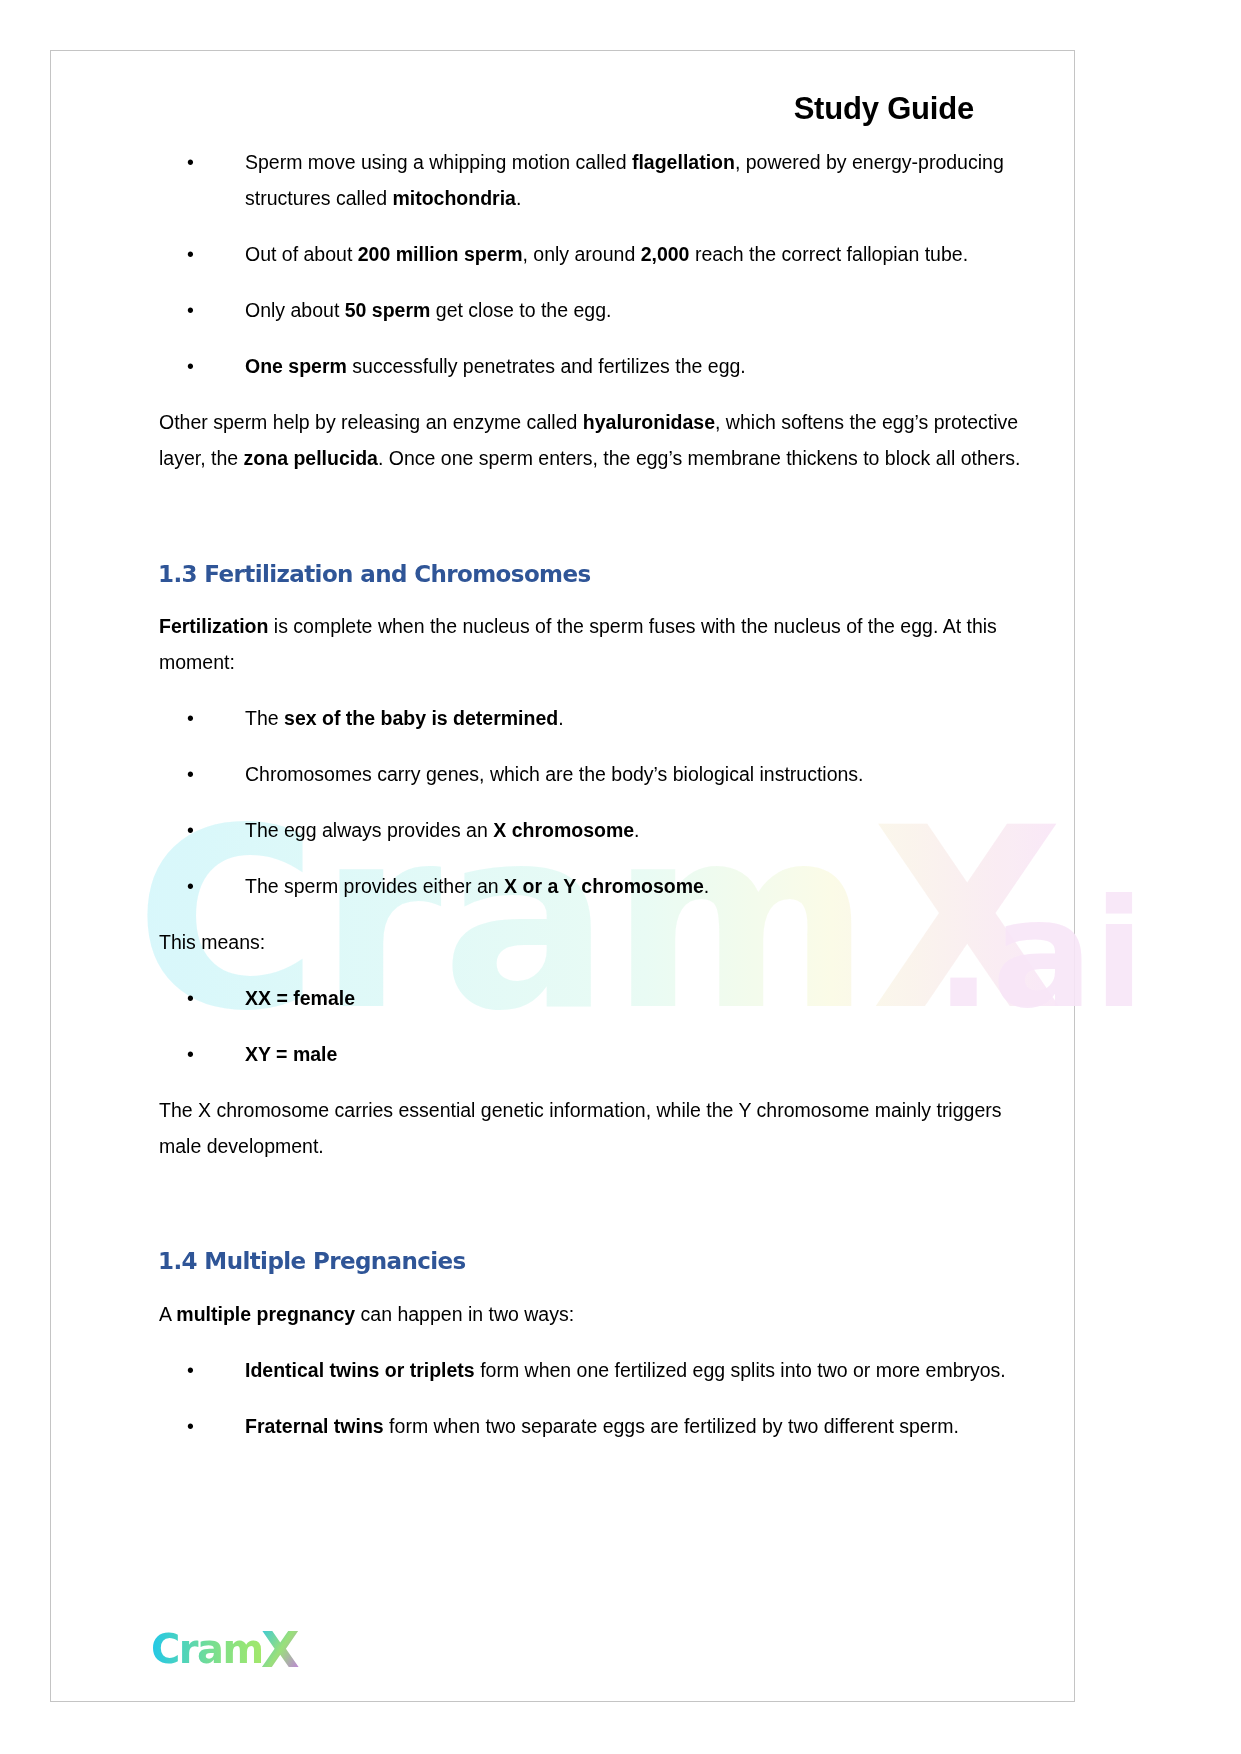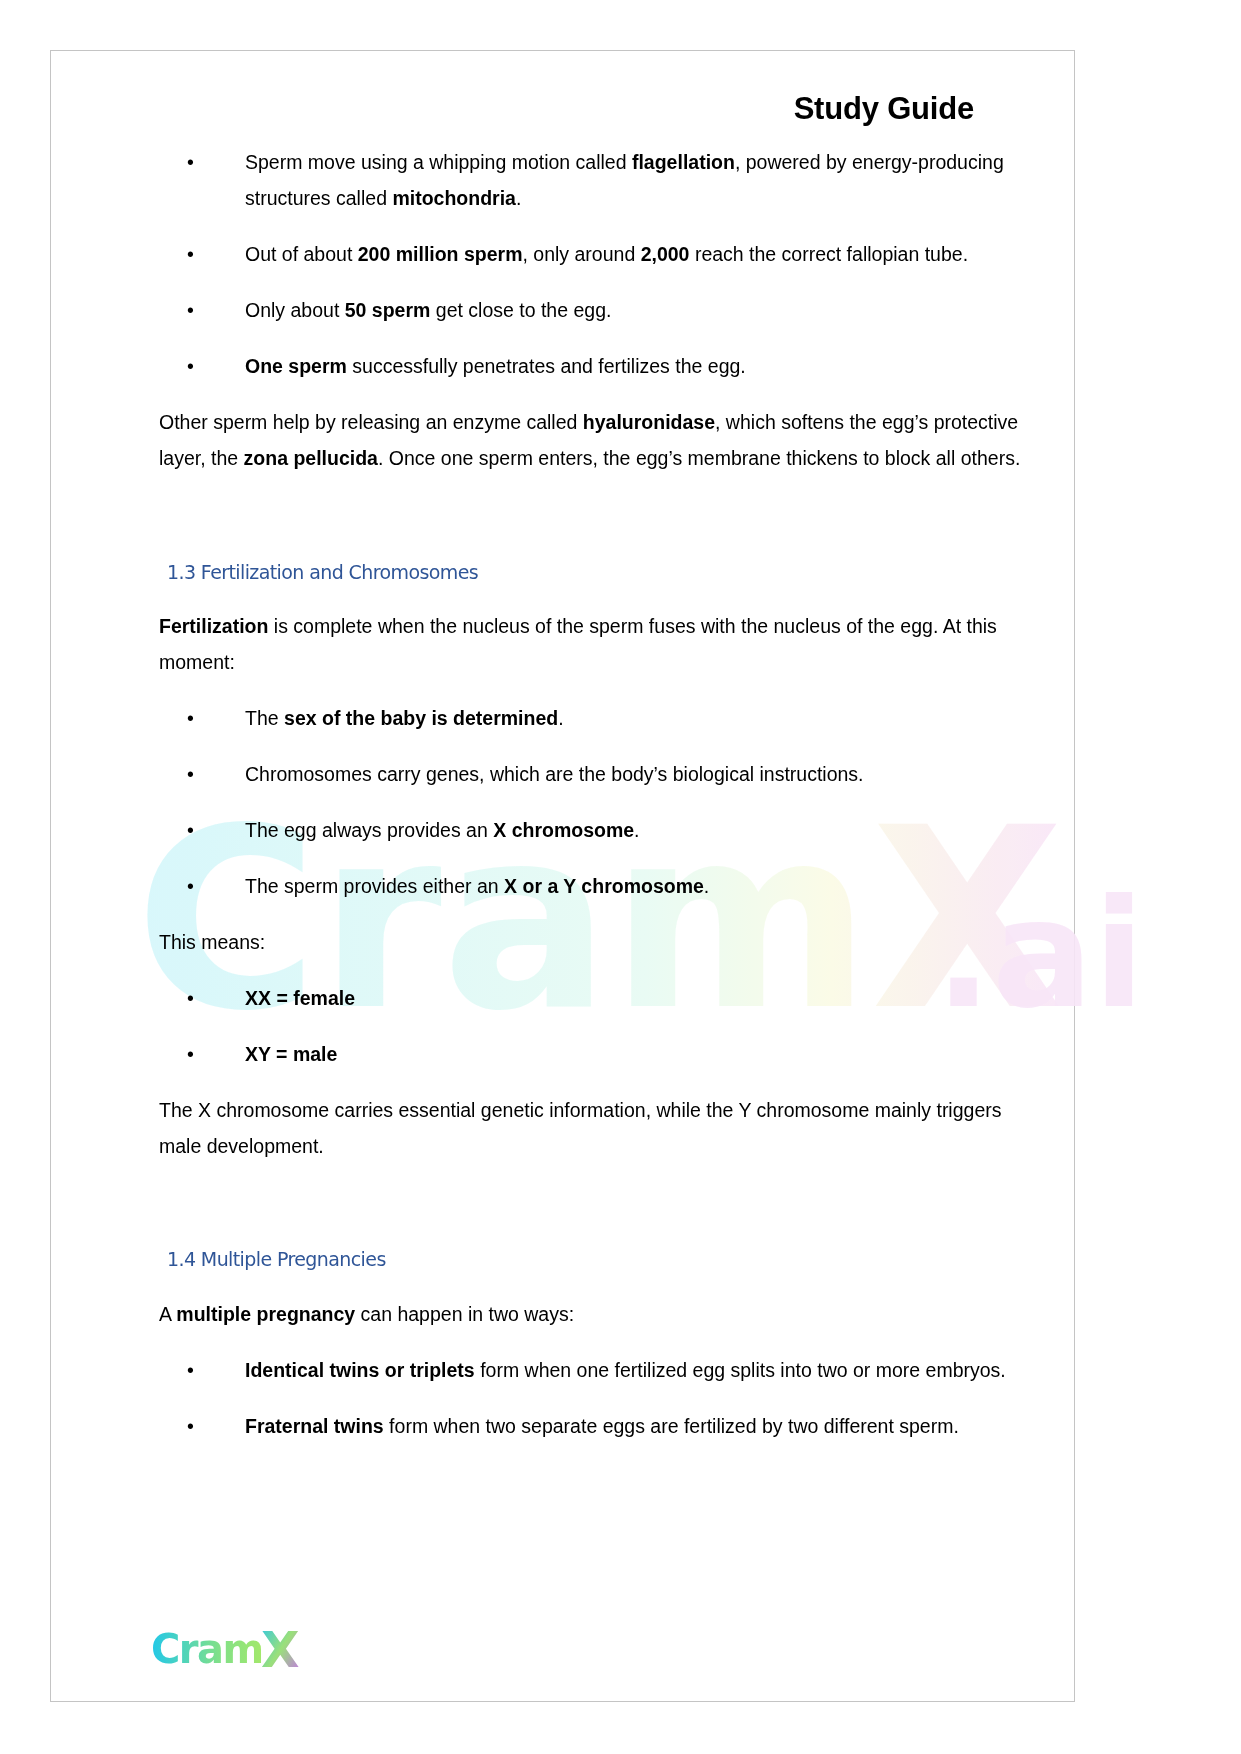--- a/index.html
+++ b/index.html
@@ -8,21 +8,21 @@
   .page { position: absolute; left: 50px; top: 50px; width: 1025px; height: 1652px;
           border: 1px solid #c4c4c4; box-sizing: border-box; background: #fff; }
   .header-title { position: absolute; right: 100px; top: 40px; font-size: 31px; font-weight: bold;
                   letter-spacing: -0.2px; }
   .content { position: absolute; left: 100px; top: 0; width: 960px; }
   .abs { position: absolute; left: 8px; white-space: nowrap; }
   .text { font-size: 19.5px; line-height: 36px; }
   .bullet { position: absolute; left: 0; font-size: 19.5px; line-height: 36px; }
   .bullet .dot { position: absolute; left: 36px; width: 20px; }
   .bullet .btext { position: absolute; left: 74px; white-space: nowrap; margin-left: 20px; }
-  .h2 { position: absolute; left: 16px; font-size: 19px; font-weight: normal; color: #2f5597;
+  .h2 { position: absolute; left: 7px; font-size: 23px; font-weight: bold; color: #2f5597;
         font-family: "DejaVu Sans", sans-serif; letter-spacing: -0.6px; }
   b { font-weight: bold; }
   .watermark { position: absolute; left: 84px; top: 705px; width: 1000px; height: 300px; pointer-events: none; }
   .logo { position: absolute; left: 100px; top: 1570px; }
 </style>
 </head>
 <body>
 
 <div class="page">
 

